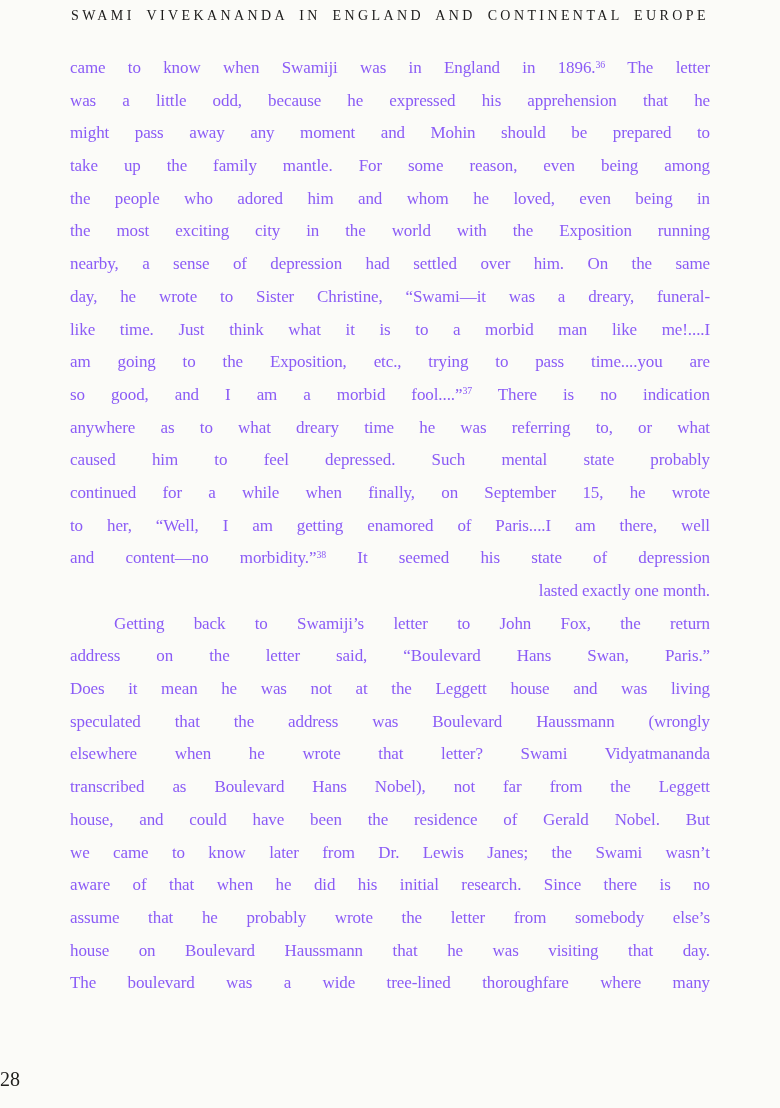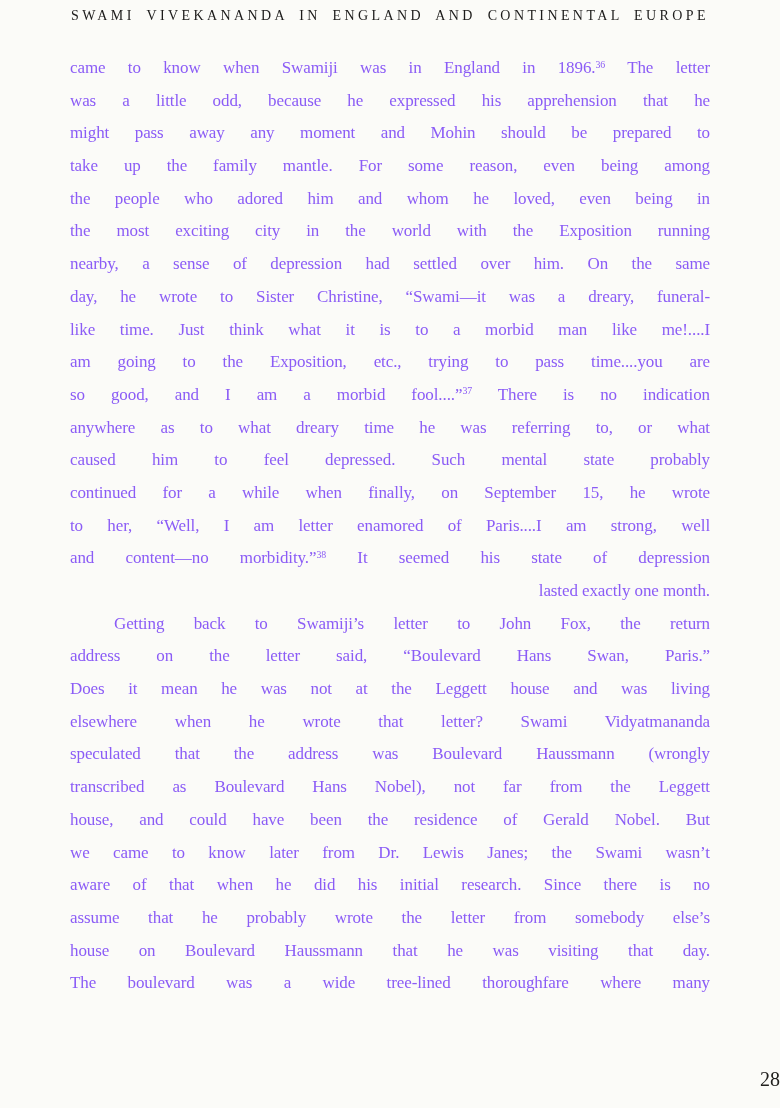--- a/index.html
+++ b/index.html
@@ -59,21 +59,21 @@
     line-height: 0;
     vertical-align: baseline;
     position: relative;
     top: -0.55em;
   }
   .page-number {
     position: absolute;
     top: 1068px;
     left: 0;
     width: 780px;
-    text-align: right;
+    text-align: left;
     font-size: 20px;
     color: #22211f;
   }
 </style>
 </head>
 <body>
 
 <div class="page">
   <div class="running-header">SWAMI VIVEKANANDA IN ENGLAND AND CONTINENTAL EUROPE</div>
 
@@ -85,28 +85,28 @@
       <div class="line j">the people who adored him and whom he loved, even being in</div>
       <div class="line j">the most exciting city in the world with the Exposition running</div>
       <div class="line j">nearby, a sense of depression had settled over him. On the same</div>
       <div class="line j">day, he wrote to Sister Christine, “Swami—it was a dreary, funeral-</div>
       <div class="line j">like time. Just think what it is to a morbid man like me!....I</div>
       <div class="line j">am going to the Exposition, etc., trying to pass time....you are</div>
       <div class="line j">so good, and I am a morbid fool....”<sup>37</sup> There is no indication</div>
       <div class="line j">anywhere as to what dreary time he was referring to, or what</div>
       <div class="line j">caused him to feel depressed. Such mental state probably</div>
       <div class="line j">continued for a while when finally, on September 15, he wrote</div>
-      <div class="line j">to her, “Well, I am letter enamored of Paris....I am strong, well</div>
+      <div class="line j">to her, “Well, I am getting enamored of Paris....I am there, well</div>
       <div class="line j">and content—no morbidity.”<sup>38</sup> It seemed his state of depression</div>
       <div class="line">lasted exactly one month.</div>
       <div class="line j indent">Getting back to Swamiji’s letter to John Fox, the return</div>
       <div class="line j">address on the letter said, “Boulevard Hans Swan, Paris.”</div>
       <div class="line j">Does it mean he was not at the Leggett house and was living</div>
+      <div class="line j">speculated that the address was Boulevard Haussmann (wrongly</div>
       <div class="line j">elsewhere when he wrote that letter? Swami Vidyatmananda</div>
-      <div class="line j">speculated that the address was Boulevard Haussmann (wrongly</div>
       <div class="line j">transcribed as Boulevard Hans Nobel), not far from the Leggett</div>
       <div class="line j">house, and could have been the residence of Gerald Nobel. But</div>
       <div class="line j">we came to know later from Dr. Lewis Janes; the Swami wasn’t</div>
       <div class="line j">aware of that when he did his initial research. Since there is no</div>
       <div class="line j">assume that he probably wrote the letter from somebody else’s</div>
       <div class="line j">house on Boulevard Haussmann that he was visiting that day.</div>
       <div class="line j">The boulevard was a wide tree-lined thoroughfare where many</div>
     </div>
 
   <div class="page-number">28</div>

